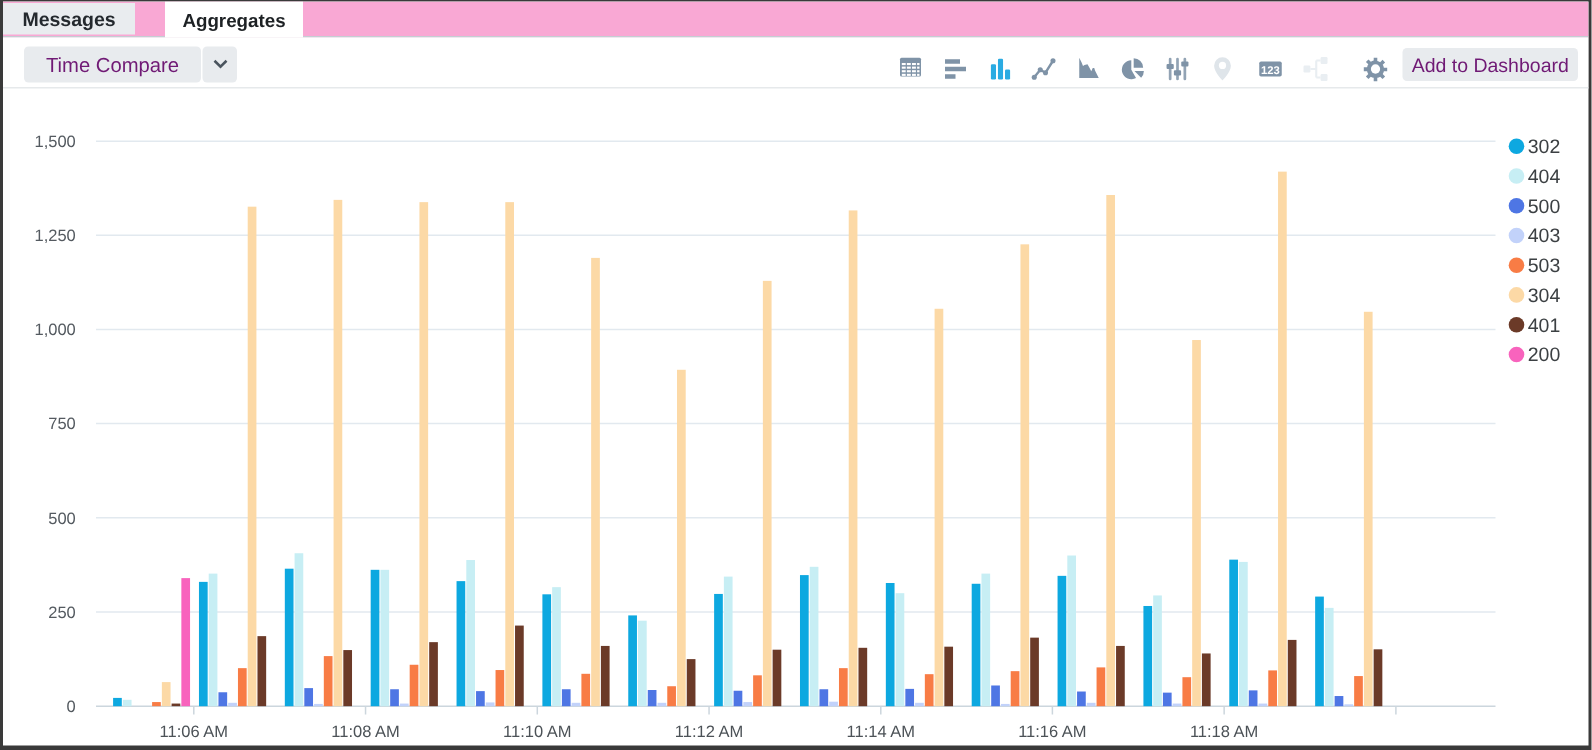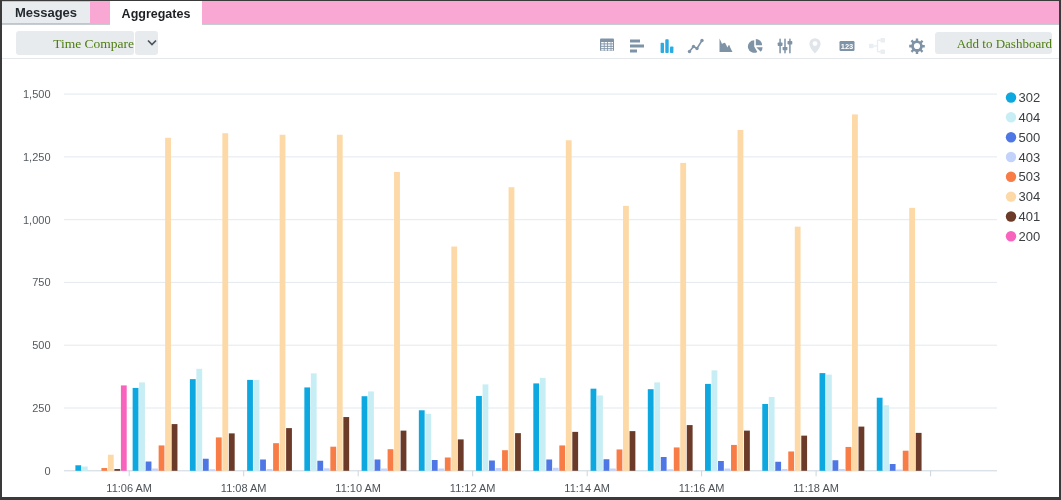--- a/index.html
+++ b/index.html
@@ -8,22 +8,22 @@
            border-left:2px solid #3a3a3a; border-right:2px solid #3a3a3a;
            border-top:1px solid #3a3a3a; border-bottom:3px solid #3a3a3a; overflow:hidden; }
   .tabbar { position:absolute; left:0; top:0; width:100%; height:24px; background:#f9a8d4;
             border-bottom:1px solid #c5cdd3; }
   .tab-msg { position:absolute; left:0px; top:1px; width:88px; height:20.5px; background:#e9ecef;
              color:#24292e; font-size:13px; font-weight:bold; line-height:22px; text-align:center; }
   .tab-agg { position:absolute; left:88px; top:0px; width:92px; height:24px; background:#ffffff;
              color:#1d2124; font-size:12.5px; font-weight:bold; line-height:26px; text-align:center;margin-left:20px; }
   .toolbar { position:absolute; left:0; top:24px; width:100%; height:34px; background:#fff;
              border-bottom:1px solid #e6e9eb; }
-  .btn { position:absolute; background:#e8ebee; border-radius:3px; color:#4d7c0f; font-size:13.5px;
-         text-align:right;font-family:Liberation Serif, serif; }
+  .btn { position:absolute; background:#e8ebee; border-radius:3px; color:#701a75; font-size:13.5px;
+         text-align:center; }
 </style>
 </head>
 <body>
 <div class="frame">
   <div class="tabbar">
     <div class="tab-msg">Messages</div>
     <div class="tab-agg">Aggregates</div>
   </div>
   <div class="toolbar">
     <div class="btn" style="left:14px; top:6px; width:118px; height:24px; line-height:26px;">Time Compare</div>

